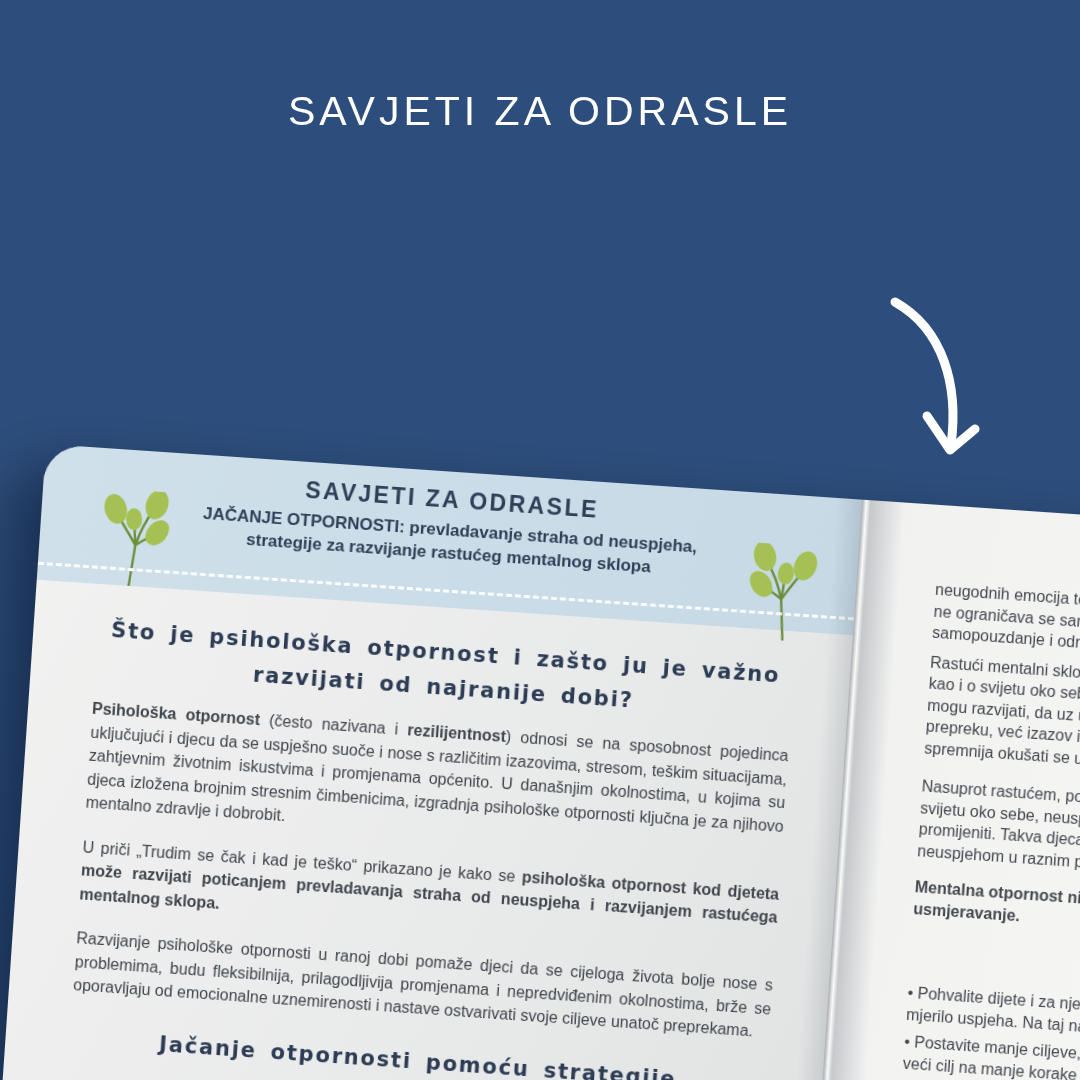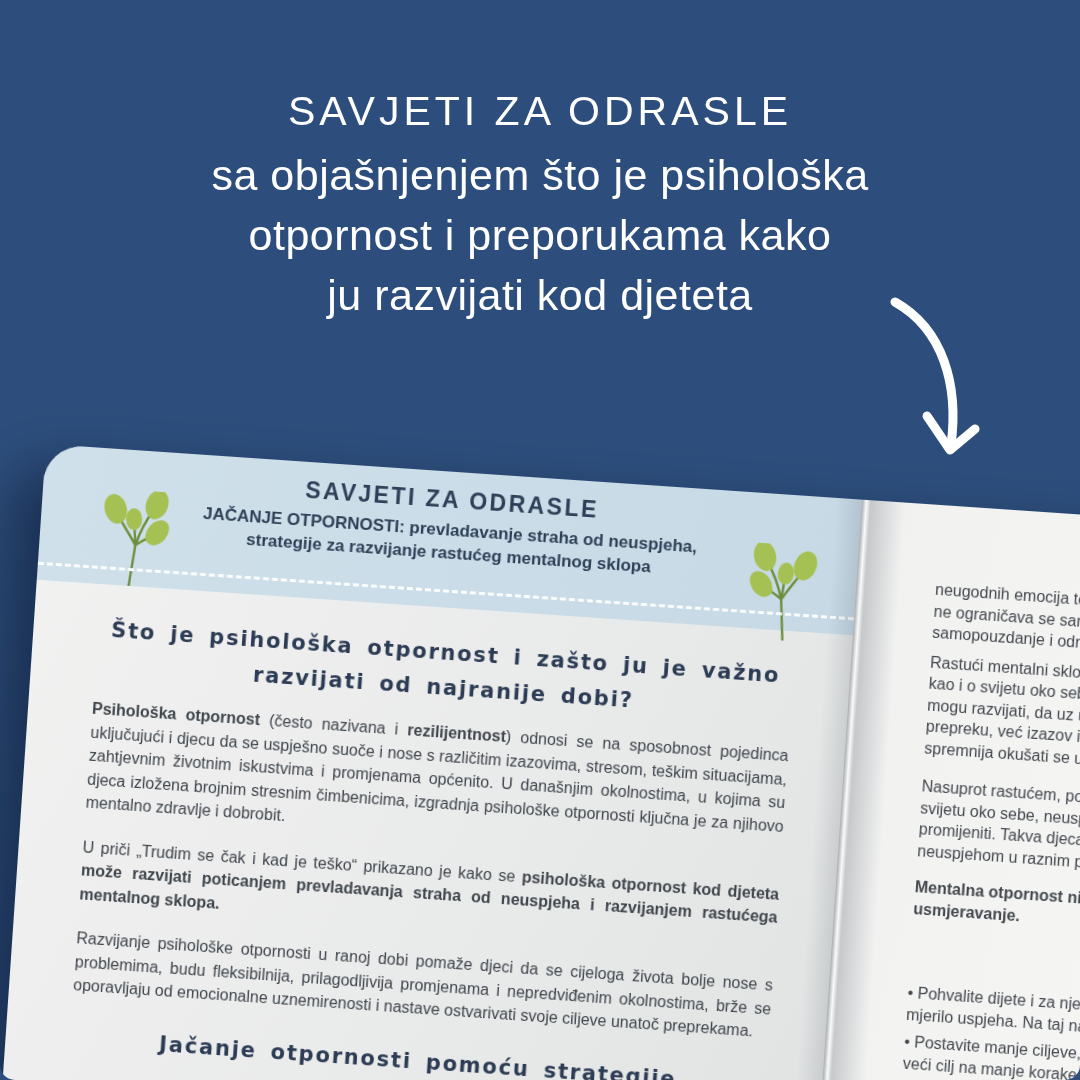--- a/index.html
+++ b/index.html
@@ -1,21 +1,21 @@
 <!DOCTYPE html>
 <html><head>
 <meta charset="utf-8">
 <style>
   html,body{margin:0;padding:0;}
   body{
     width:1080px;height:1080px;overflow:hidden;position:relative;
     background:#2d4e7c;
     font-family:"Liberation Sans","DejaVu Sans",sans-serif;
   }
-  .canvas{position:absolute;inset:0;overflow:hidden;border-radius:15px;}
+  .canvas{position:absolute;inset:0;overflow:hidden;}
 
   
   .overlay{position:absolute;top:88px;left:0;width:1080px;text-align:center;color:#ffffff;}
   .ov-title{font-size:41px;font-weight:500;letter-spacing:4px;}
   .ov-sub{font-size:43px;font-weight:400;line-height:60px;margin-top:10px;letter-spacing:.5px;}
 
   
   .arrow{position:absolute;left:885px;top:295px;width:105px;height:178px;}
 
   
@@ -69,21 +69,20 @@
   .rp.g5{margin-bottom:6px;}
   .rp.g6{margin-bottom:0;}
 </style>
 </head>
 <body>
 
 <div class="canvas">
 
   <div class="overlay">
     <div class="ov-title">SAVJETI ZA ODRASLE</div>
-    <div class="ov-sub">sa objašnjenjem što je psihološka<br>otpornost i preporukama kako<br>ju razvijati kod djeteta</div>
   </div>
 
   <svg class="arrow" viewBox="0 0 105 178">
     <path d="M10 7 C58 34 74 90 66 150" fill="none" stroke="#ffffff" stroke-width="9" stroke-linecap="round"></path>
     <path d="M42 121 L65 155 L90 134" fill="none" stroke="#ffffff" stroke-width="9" stroke-linecap="round" stroke-linejoin="round"></path>
   </svg>
 
   <div class="booklet">
 
     <div class="page-left">

